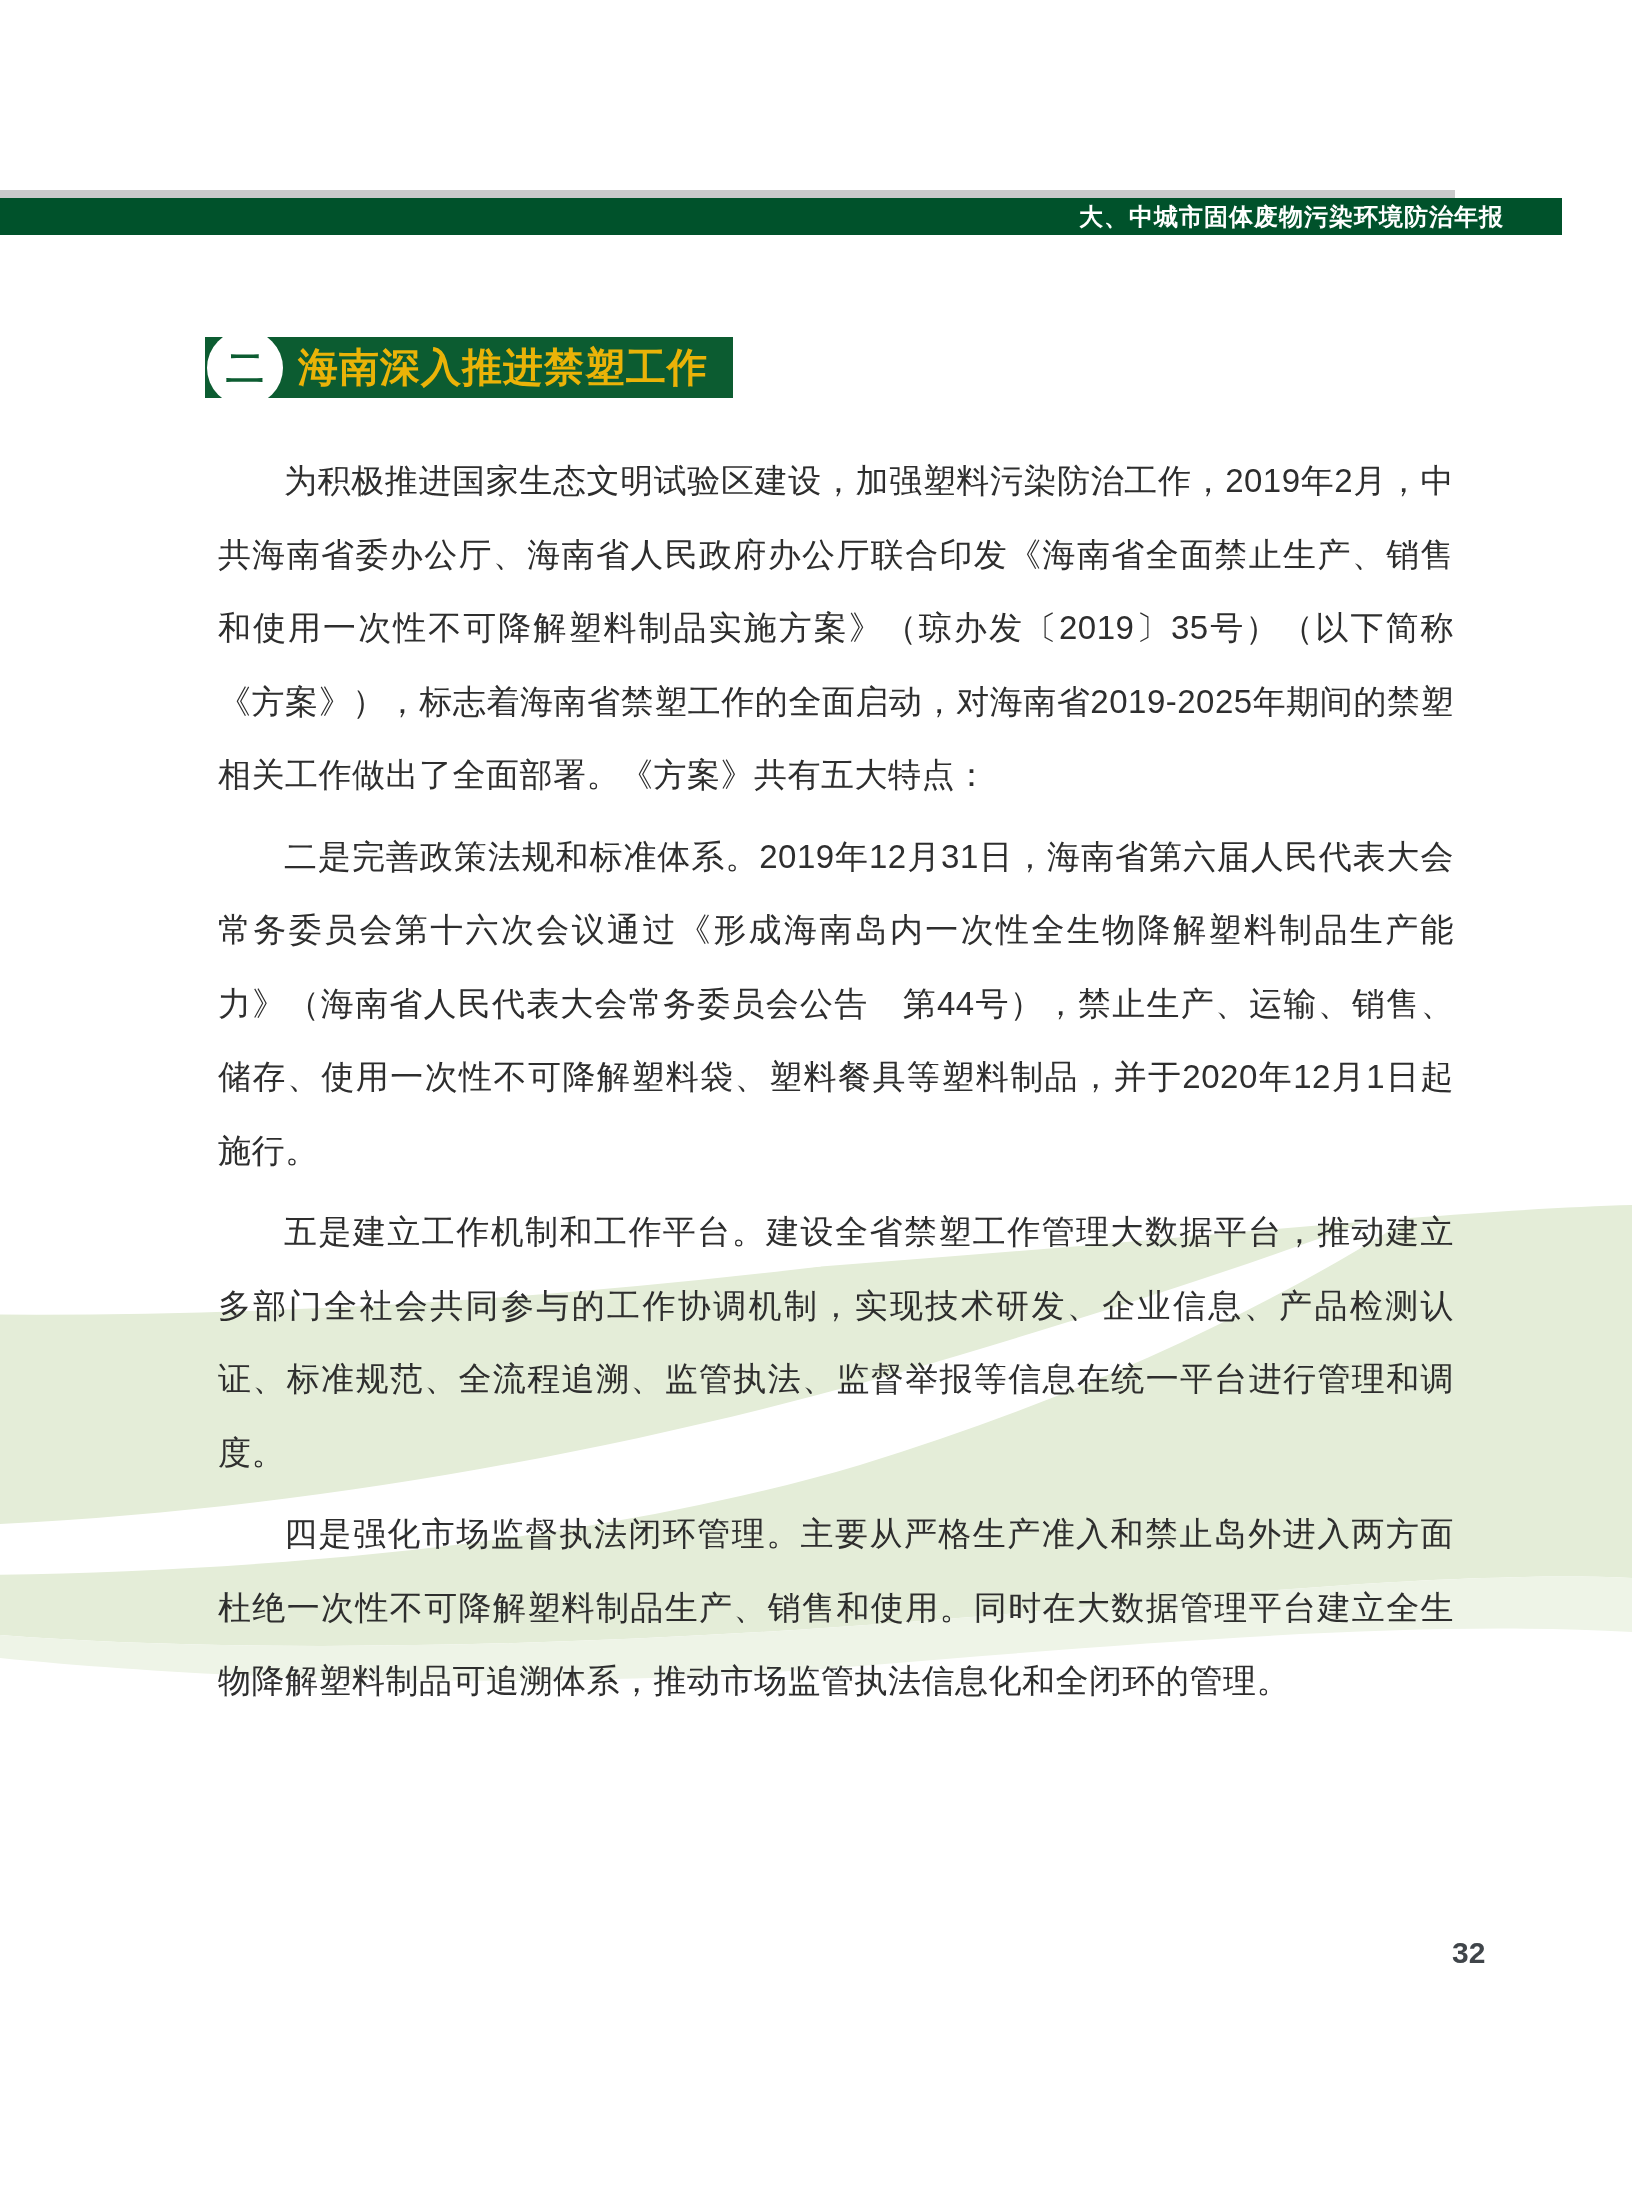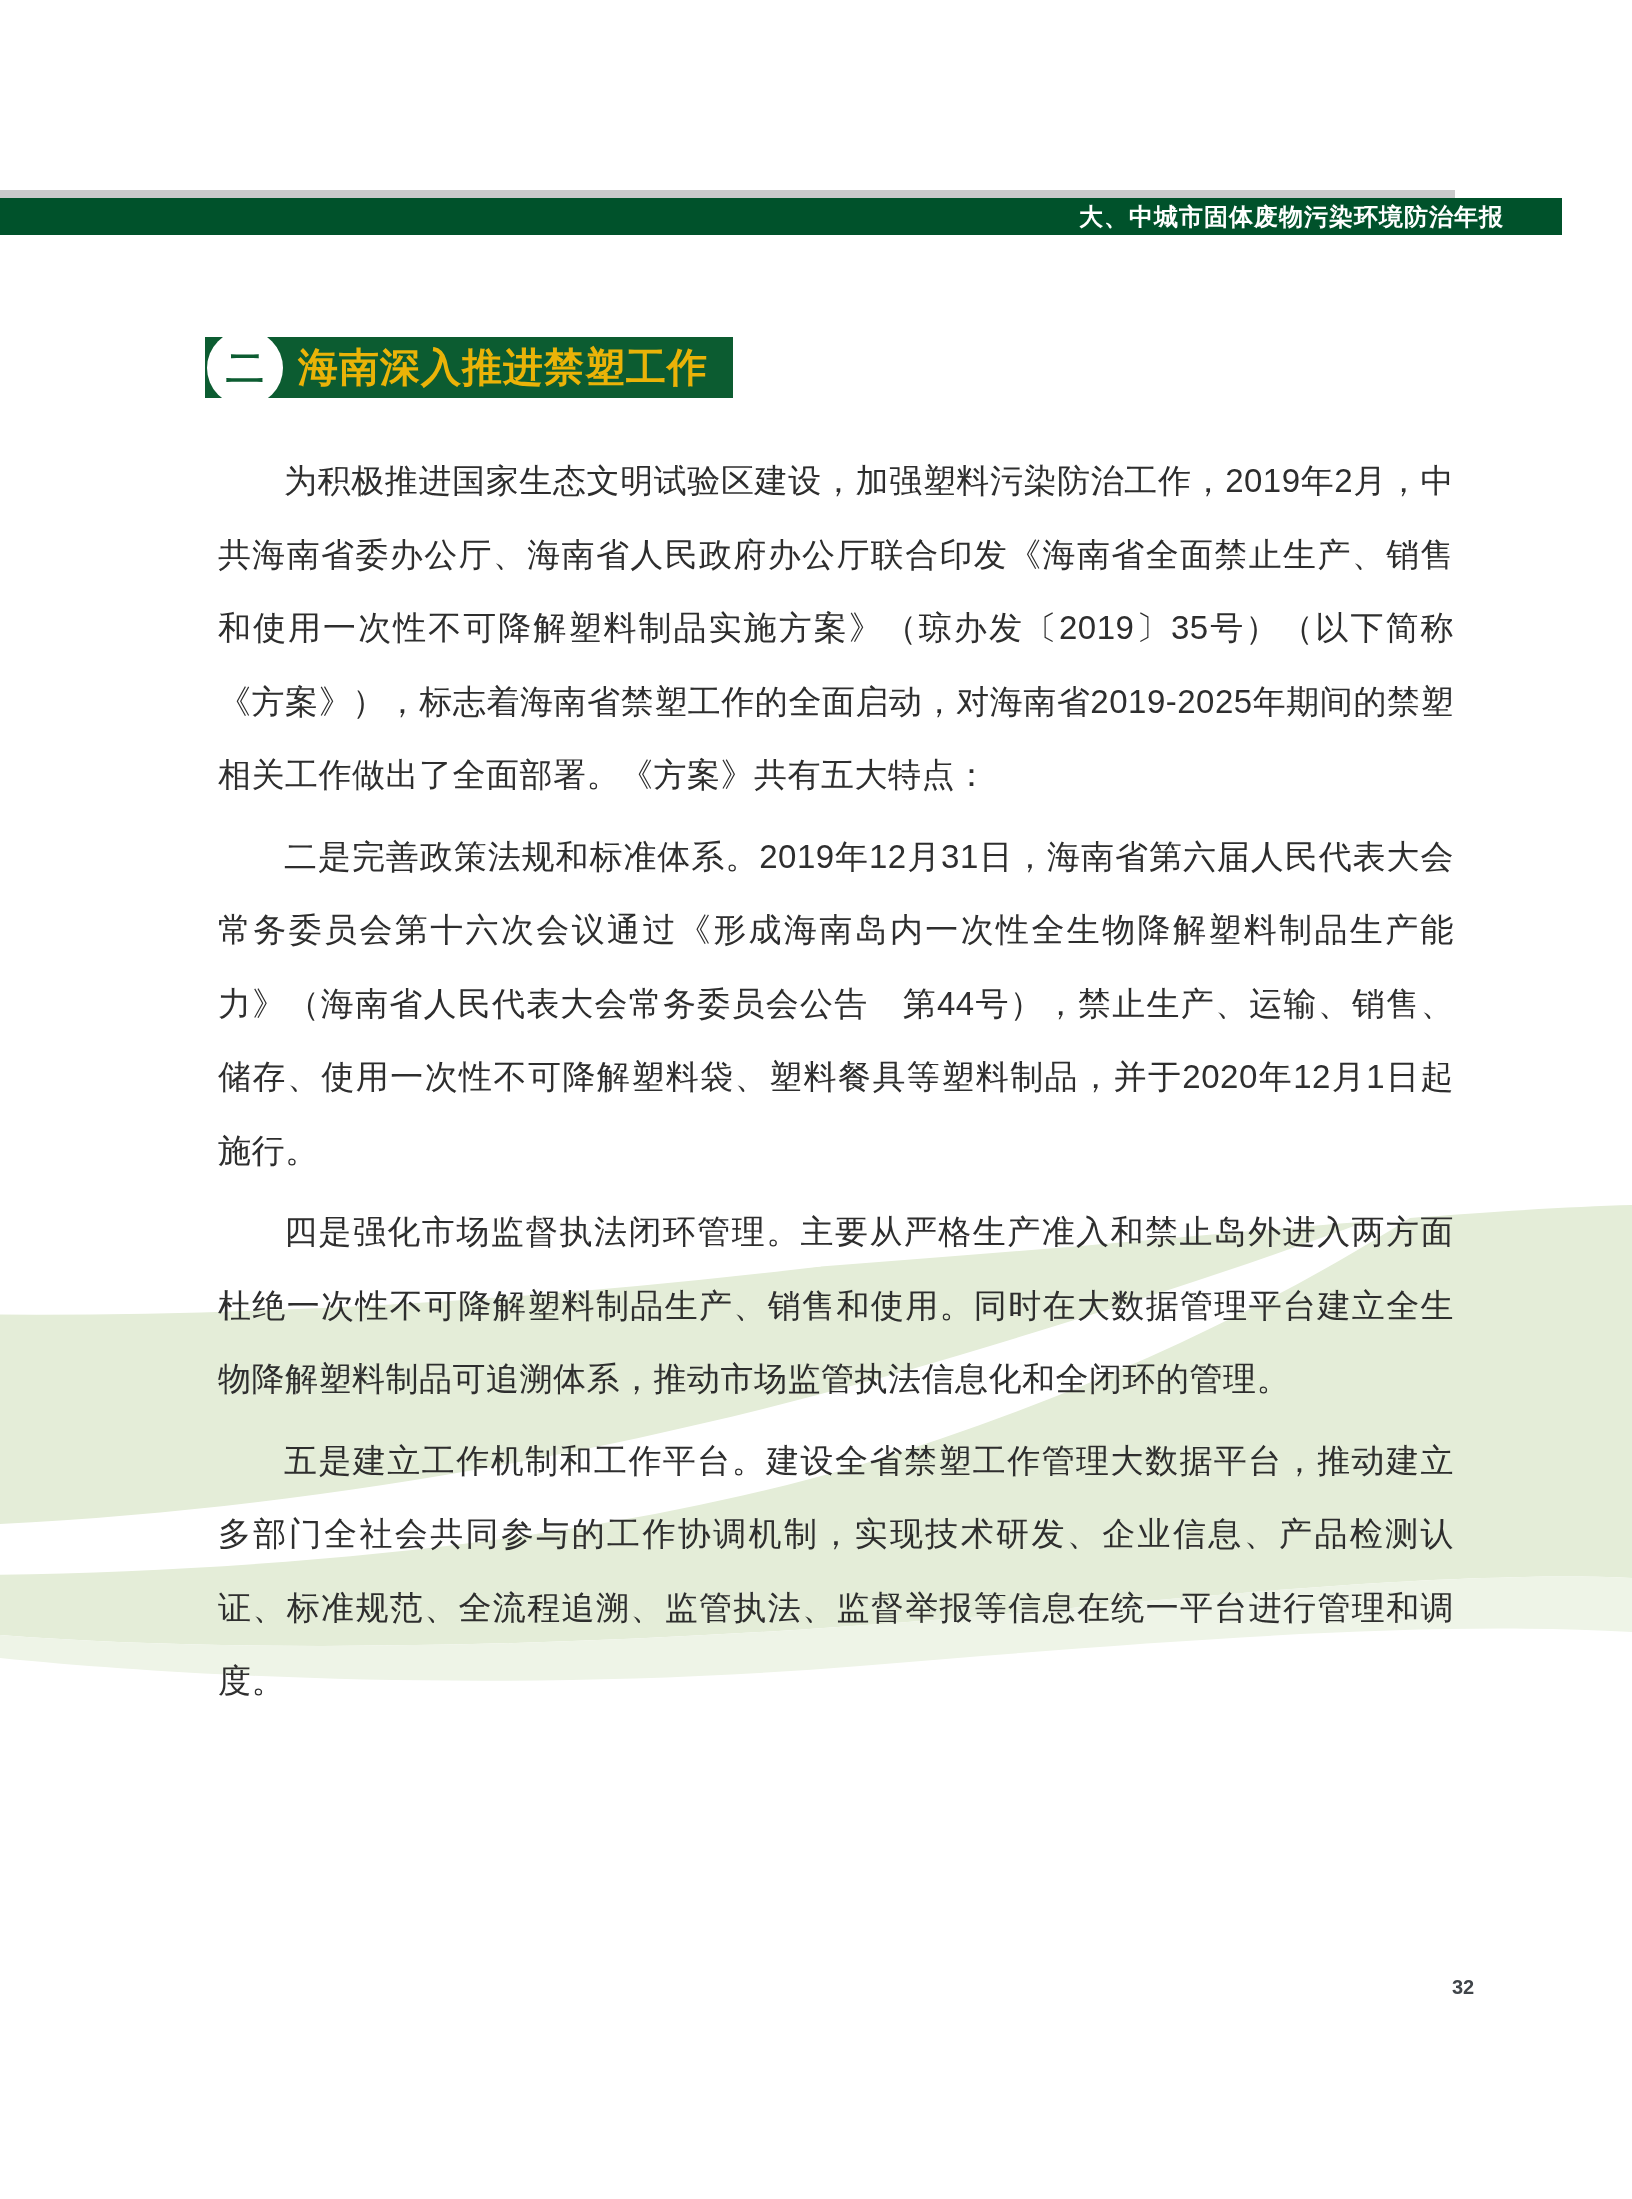--- a/index.html
+++ b/index.html
@@ -71,22 +71,22 @@
     line-height:73.5px;
   }
   .body-text p{
     margin:8px;
     text-indent:2em;
     text-align:justify;
     text-align-last:left;
     letter-spacing:0.5px;
   }
   .pagenum{
-    position:absolute;left:1452px;top:1976px;
-    font-size:20px;font-weight:bold;
+    position:absolute;left:1452px;top:1936px;
+    font-size:30px;font-weight:bold;
     color:#40454a;
     z-index:2;
   }
 </style>
 </head>
 <body>
 
 <div class="page">
 
   <div class="hdr-shadow"></div>
@@ -112,19 +112,19 @@
   <div class="title-banner">
     <div class="badge">
       <span>二</span>
     </div>
     <span class="title-text">海南深入推进禁塑工作</span>
   </div>
 
   <div class="body-text">
     <p>为积极推进国家生态文明试验区建设，加强塑料污染防治工作，2019年2月，中共海南省委办公厅、海南省人民政府办公厅联合印发《海南省全面禁止生产、销售和使用一次性不可降解塑料制品实施方案》（琼办发〔2019〕35号）（以下简称《方案》），标志着海南省禁塑工作的全面启动，对海南省2019-2025年期间的禁塑相关工作做出了全面部署。《方案》共有五大特点：</p>
     <p>二是完善政策法规和标准体系。2019年12月31日，海南省第六届人民代表大会常务委员会第十六次会议通过《形成海南岛内一次性全生物降解塑料制品生产能力》（海南省人民代表大会常务委员会公告　第44号），禁止生产、运输、销售、储存、使用一次性不可降解塑料袋、塑料餐具等塑料制品，并于2020年12月1日起施行。</p>
+    <p>五是建立工作机制和工作平台。建设全省禁塑工作管理大数据平台，推动建立多部门全社会共同参与的工作协调机制，实现技术研发、企业信息、产品检测认证、标准规范、全流程追溯、监管执法、监督举报等信息在统一平台进行管理和调度。</p>
     <p>四是强化市场监督执法闭环管理。主要从严格生产准入和禁止岛外进入两方面杜绝一次性不可降解塑料制品生产、销售和使用。同时在大数据管理平台建立全生物降解塑料制品可追溯体系，推动市场监管执法信息化和全闭环的管理。</p>
-    <p>五是建立工作机制和工作平台。建设全省禁塑工作管理大数据平台，推动建立多部门全社会共同参与的工作协调机制，实现技术研发、企业信息、产品检测认证、标准规范、全流程追溯、监管执法、监督举报等信息在统一平台进行管理和调度。</p>
   </div>
 
   <div class="pagenum">32</div>
 
 </div>
 
 </body></html>

